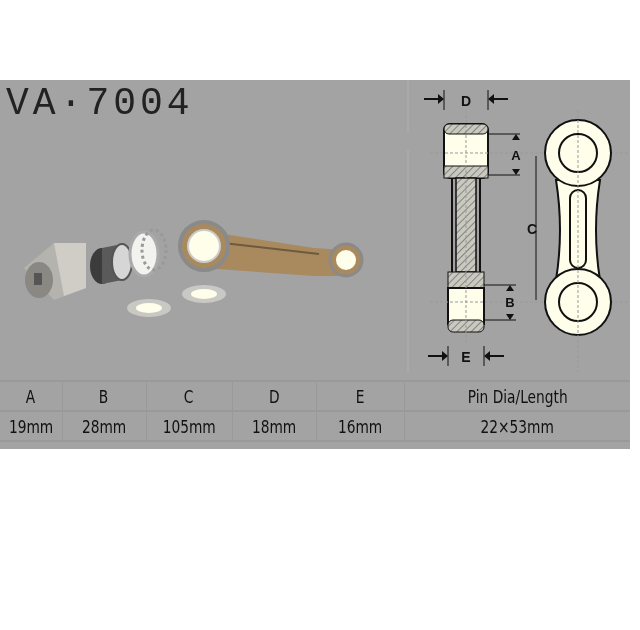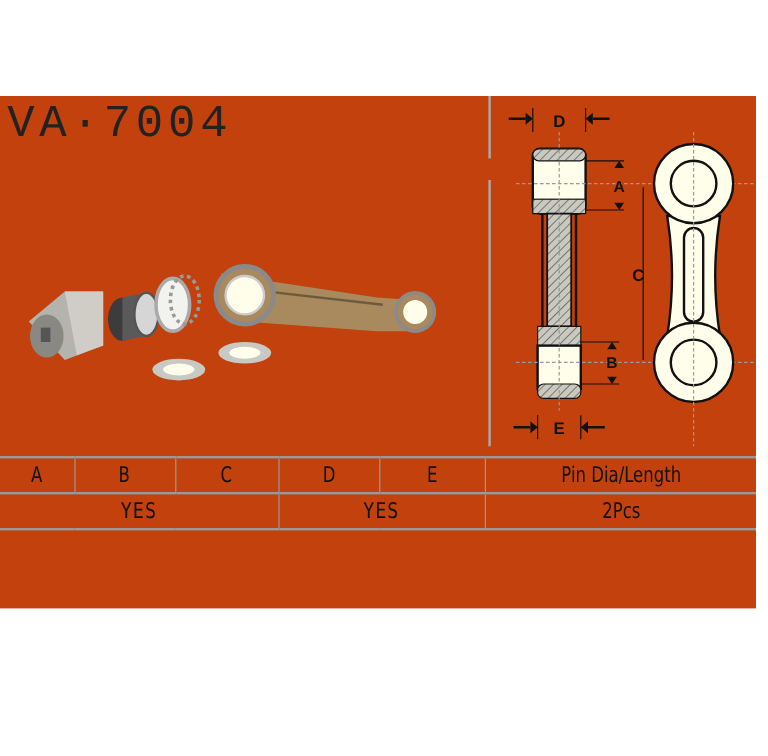--- a/index.html
+++ b/index.html
@@ -1,17 +1,17 @@
 <!DOCTYPE html>
 <html><head>
 <meta charset="utf-8">
 <style>
   html, body { margin: 0; padding: 0; background: #ffffff; }
   body { width: 640px; height: 630px; position: relative; overflow: hidden; font-family: "DejaVu Sans", sans-serif; }
-  .panel { position: absolute; left: 0; top: 80px; width: 630px; height: 427px; background: #c2410c; }
+  .panel { position: absolute; left: 0; top: 80px; width: 630px; height: 369px; background: #a3a3a3; }
   .title { position: absolute; left: 6px; top: 4px; font-family: "Liberation Mono", "DejaVu Sans Mono", monospace; font-size: 38px; letter-spacing: 4px; color: #222; line-height: 40px; }
   .photo { position: absolute; left: 14px; top: 118px; width: 360px; height: 130px; }
   .diagram { position: absolute; left: 404px; top: 0; width: 226px; height: 292px; }
   .spec-table { position: absolute; left: 0; top: 300px; width: 630px; border-collapse: collapse; table-layout: fixed; font-family: "DejaVu Sans Condensed", "DejaVu Sans", sans-serif; font-size: 18px; color: #111; }
   .spec-table td { border-top: 2px solid #999; border-bottom: 2px solid #999; border-left: 1px solid #999; border-right: 1px solid #999; height: 28px; padding: 0; text-align: center; vertical-align: middle; white-space: nowrap; overflow: hidden; }
   .spec-table tr td:first-child { border-left: none; }
   .spec-table tr td:last-child { border-right: none; border-radius: 10px; }
   .mono { font-family: "DejaVu Sans Mono", monospace; letter-spacing: 1px; }
   .narrow { transform: scaleX(0.85); display: inline-block; }
 </style>
@@ -147,19 +147,22 @@
     <tbody>
         <tr>
       <td><span class="narrow">A</span></td>
       <td><span class="narrow">B</span></td>
       <td><span class="narrow">C</span></td>
       <td><span class="narrow">D</span></td>
       <td><span class="narrow">E</span></td>
       <td><span class="narrow">Pin Dia/Length</span></td>
     </tr>
     <tr>
-      <td colspan="3"><span class="narrow mono">YES</span></td>
-      <td colspan="2"><span class="narrow mono">YES</span></td>
-      <td><span class="narrow">2Pcs</span></td>
+      <td><span class="narrow">19mm</span></td>
+      <td><span class="narrow">28mm</span></td>
+      <td><span class="narrow">105mm</span></td>
+      <td><span class="narrow">18mm</span></td>
+      <td><span class="narrow">16mm</span></td>
+      <td><span class="narrow">22×53mm</span></td>
     </tr>
   </tbody>
     </table>
 </div>
 
 </body></html>

